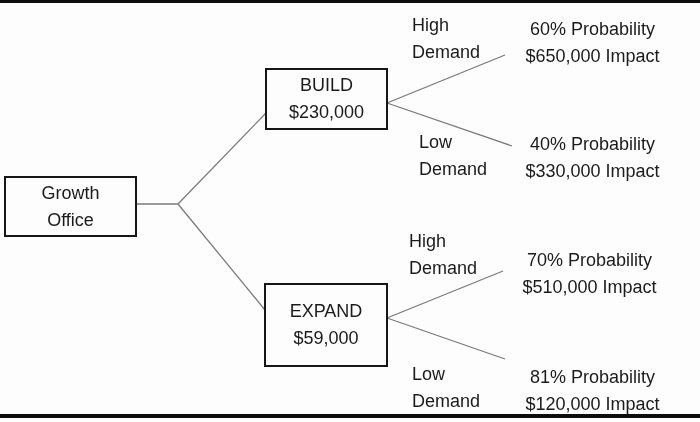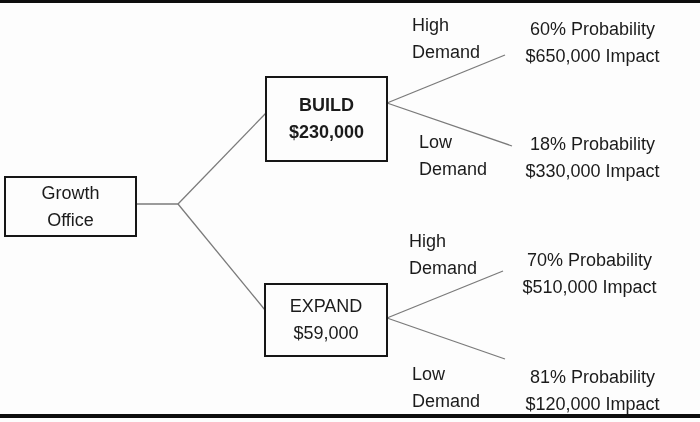--- a/index.html
+++ b/index.html
@@ -27,22 +27,22 @@
     display: flex;
     flex-direction: column;
     align-items: center;
     justify-content: center;
     text-align: center;
     font-size: 18px;
     line-height: 27px;
     box-sizing: border-box;
   }
   #node-root   { left: 4px;   top: 176px; width: 133px; height: 61px; }
-  #node-build  { left: 265px; top: 76px;  width: 123px; height: 86px; font-weight: bold; }
-  #node-expand { left: 264px; top: 283px; width: 124px; height: 74px; }
+  #node-build  { left: 265px; top: 68px;  width: 123px; height: 62px; }
+  #node-expand { left: 264px; top: 283px; width: 124px; height: 84px; }
   .lbl {
     position: absolute;
     font-size: 18px;
     line-height: 27px;
     white-space: nowrap;
   }
   .demand { text-align: left; margin-left: 12px; }
   .outcome { width: 175px; text-align: center; }
   #lbl-hd1 { left: 400px; top: 12px; }
   #lbl-ld1 { left: 407px; top: 129px; }
@@ -105,21 +105,21 @@
   <div>Low</div>
   <div>Demand</div>
 </div>
 
 <div id="lbl-out1" class="lbl outcome">
   <div>60% Probability</div>
   <div>$650,000 Impact</div>
 </div>
 
 <div id="lbl-out2" class="lbl outcome">
-  <div>18% Probability</div>
+  <div>40% Probability</div>
   <div>$330,000 Impact</div>
 </div>
 
 <div id="lbl-out3" class="lbl outcome">
   <div>70% Probability</div>
   <div>$510,000 Impact</div>
 </div>
 
 <div id="lbl-out4" class="lbl outcome">
   <div>81% Probability</div>

